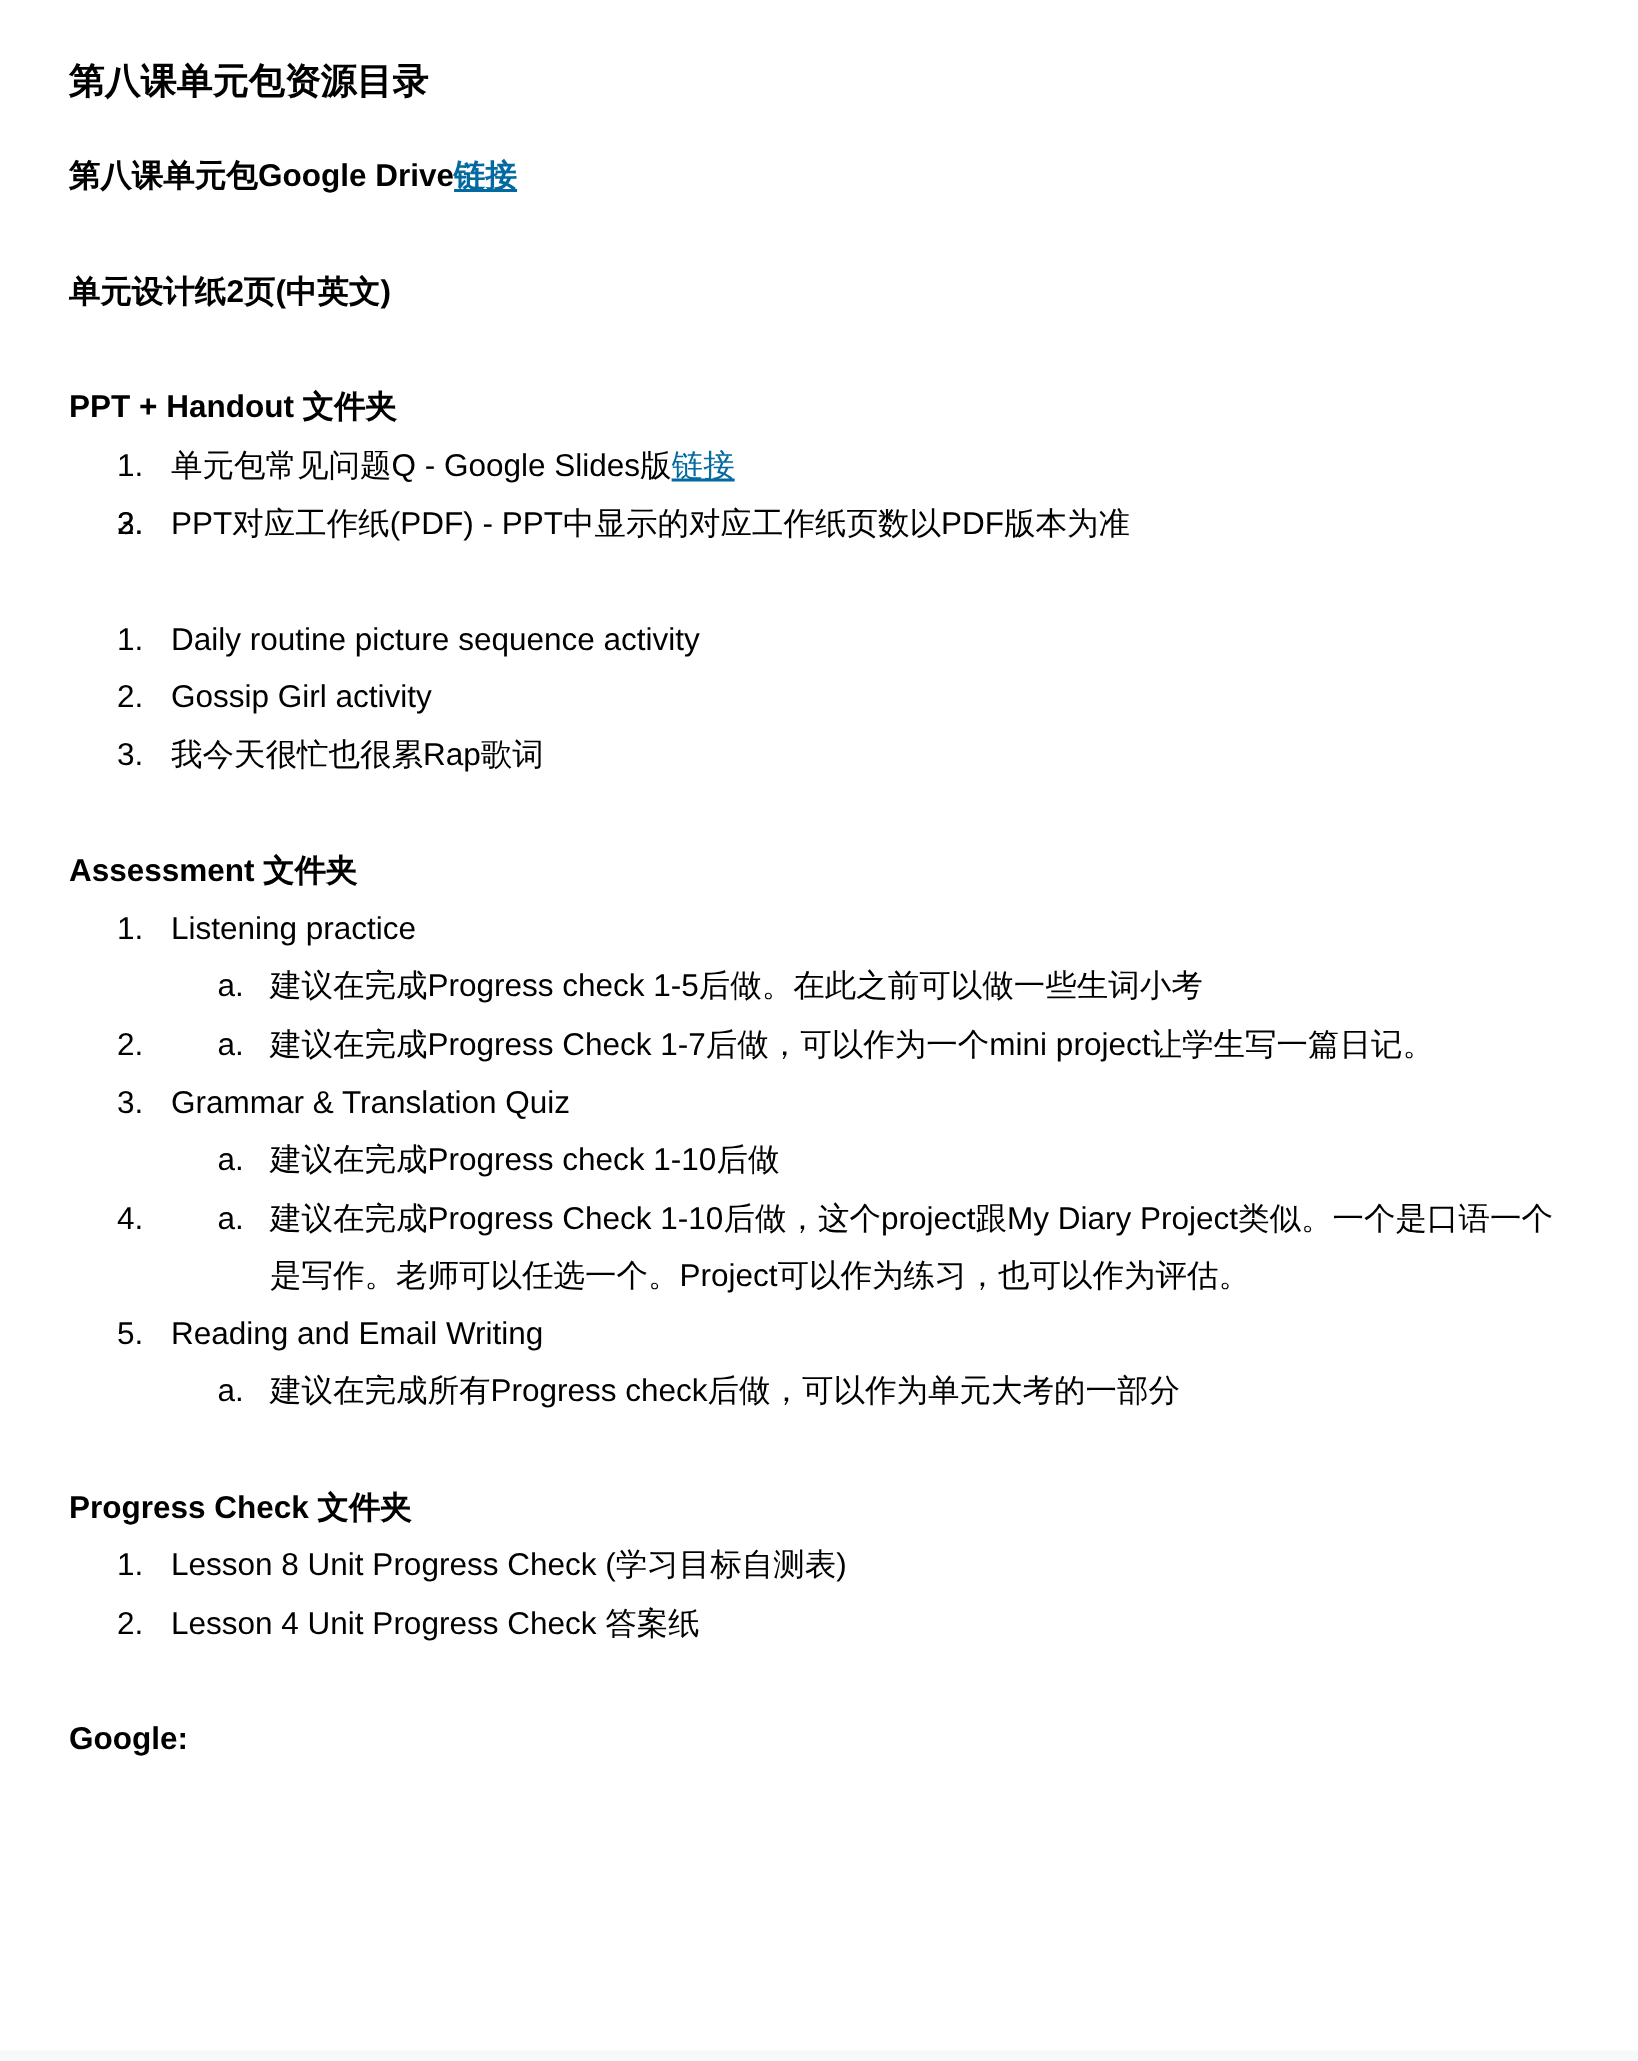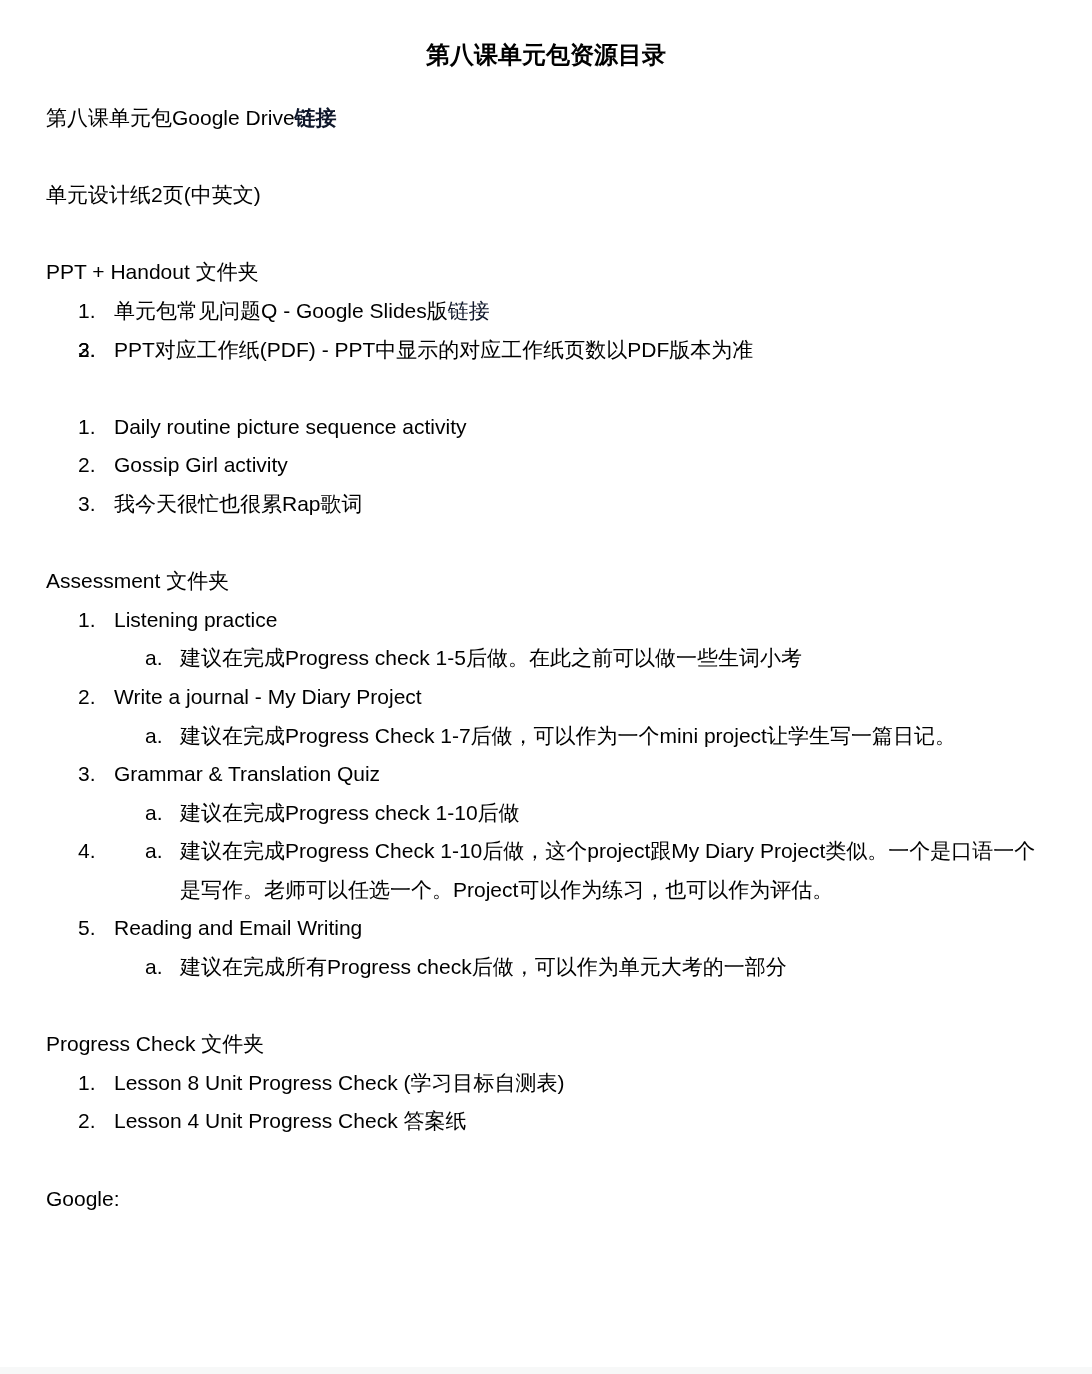--- a/index.html
+++ b/index.html
@@ -16,34 +16,35 @@
     background: #ffffff;
     font-family: "Liberation Sans", "DejaVu Sans", sans-serif;
     font-size: 21px;
     color: #000000;
     overflow: hidden;
   }
   .doc-title {
     font-size: 24px;
     font-weight: bold;
     line-height: 44px;
-    text-align: center;
+    text-align: left;
     margin: 0 0 22px 0;
   }
   .line {
     line-height: 38.6px;
     min-height: 38.6px;
     margin: 0;
   }
   .gap {
     height: 38.6px;
   }
-  .b { font-weight: normal; }
+  .b { font-weight: bold; }
   a.doclink {
-    color: #0f172a;
+    color: #0369a1;
+    text-decoration: underline;
     cursor: pointer;
   }
   a.doclink.b { font-weight: bold; }
   .li1 {
     position: relative;
     padding-left: 68px;
     line-height: 38.6px;
   }
   .li1 > .num {
     position: absolute;
@@ -113,21 +114,21 @@
   <div class="gap"></div>
 
   <div class="line b">Assessment 文件夹</div>
   <div class="li1">
     <span class="num">1.</span><span>Listening practice</span>
   </div>
   <div class="li2">
     <span class="num">a.</span><span>建议在完成Progress check 1-5后做。在此之前可以做一些生词小考</span>
   </div>
   <div class="li1">
-    <span class="num">2.</span><span>Write a journal - My Diary Project</span>
+    <span class="num">2.</span>
   </div>
   <div class="li2">
     <span class="num">a.</span><span>建议在完成Progress Check 1-7后做，可以作为一个mini project让学生写一篇日记。</span>
   </div>
   <div class="li1">
     <span class="num">3.</span><span>Grammar &amp; Translation Quiz</span>
   </div>
   <div class="li2">
     <span class="num">a.</span><span>建议在完成Progress check 1-10后做</span>
   </div>

